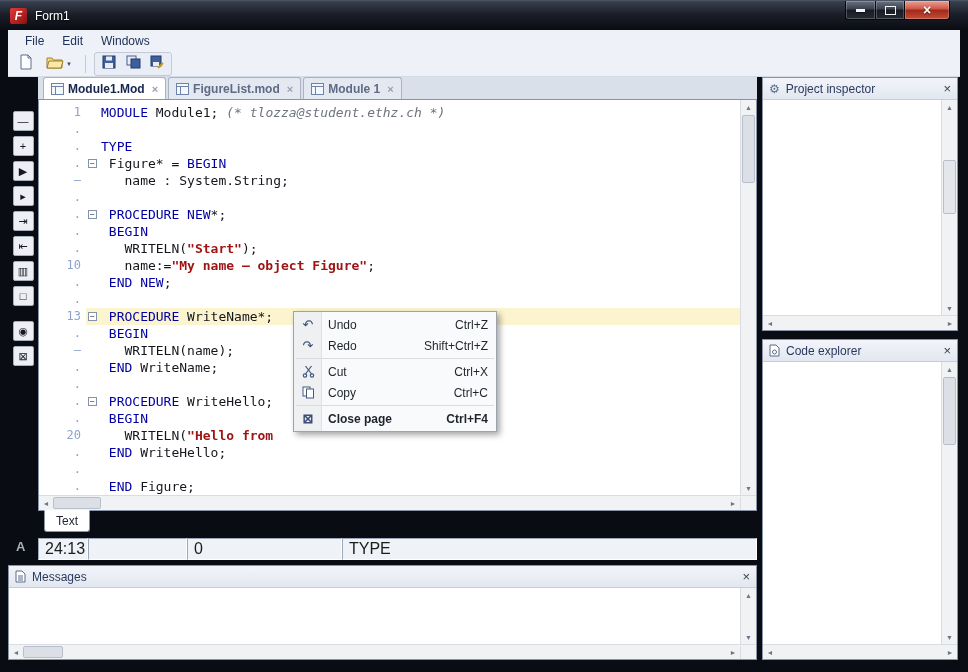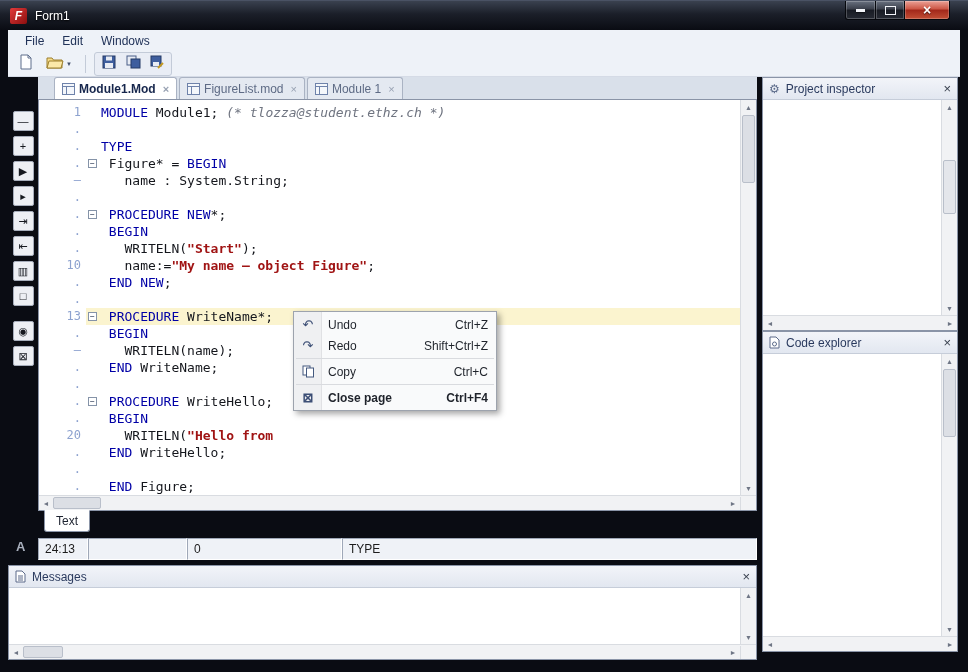--- a/index.html
+++ b/index.html
@@ -32,23 +32,23 @@
   .toolbar{position:absolute;left:8px;top:51px;width:952px;height:26px;background:#EEF2F8;
     border-bottom:1px solid #D5DBE6;display:flex;align-items:center;padding-left:6px;gap:3px;box-sizing:border-box;}
   .tool-btn{width:24px;height:22px;display:flex;align-items:center;justify-content:center;border-radius:2px;}
   .tool-btn.wide{width:36px;}
   .caret{font-size:6px;color:#44506B;margin-left:2px;}
   .tool-sep{width:1px;height:18px;background:#C3CBD8;margin:0 5px;}
   .tool-group{display:flex;border:1px solid #C3CBD8;border-radius:3px;padding:0 2px;background:#E9EDF5;}
 
   
   .tabbar{position:absolute;left:38px;top:77px;width:719px;height:22px;background:#D9E0EA;display:flex;
-    align-items:flex-end;padding-left:16px;box-sizing:border-box;}
+    align-items:flex-end;padding-left:5px;box-sizing:border-box;}
   .tab{height:22px;display:inline-flex;align-items:center;gap:4px;padding:0 7px;margin-right:2px;font-size:12px;
-    background:#E4E9F1;color:#5E6B85;border:1px solid #AAB3C3;border-bottom:none;border-radius:3px 3px 0 0;box-sizing:border-box;}
+    background:#E4E9F1;color:#5E6B85;border:1px solid #AAB3C3;border-bottom:none;border-radius:3px 3px 0 0;box-sizing:border-box;font-weight:bold;}
   .tab.active{background:#FFFFFF;color:#16264C;font-weight:bold;}
   .tab-close{font-size:11px;color:#97A1B2;margin-left:3px;}
   .tab-icon{display:flex;}
 
   
   .left-strip{position:absolute;left:8px;top:77px;width:30px;height:583px;background:#0A0C13;display:flex;
     flex-direction:column;align-items:center;padding-top:34px;gap:5px;box-sizing:border-box;}
   .ltile{width:19px;height:18px;background:#EDEFF4;border:1px solid #A6ADBB;border-radius:2px;color:#15181F;
     font-size:11px;display:flex;align-items:center;justify-content:center;line-height:1;flex:none;}
   .ltile.gap{margin-top:10px;}
@@ -85,34 +85,34 @@
   .htrack{flex:1;}
   .corner{width:15px;height:13px;background:#F1F2F4;border-left:1px solid #D9DCE1;flex:none;}
 
   
   .text-tab{position:absolute;left:44px;top:510px;width:46px;height:22px;background:#fff;border:1px solid #8A94A7;
     border-top:1px solid #fff;box-sizing:border-box;display:flex;align-items:center;justify-content:center;
     font-size:12px;color:#1D2330;z-index:2;border-radius:0 0 3px 3px;}
 
   
   .statusbar{position:absolute;left:38px;top:538px;width:719px;height:22px;display:flex;}
-  .scell{background:#EFF2F7;font-size:12px;color:#1C1C1C;display:flex;align-items:center;padding-left:6px;
+  .scell{background:#EFF2F7;font-size:16px;color:#1C1C1C;display:flex;align-items:center;padding-left:6px;
     box-sizing:border-box;border:1px solid;border-color:#9FA8B8 #FFFFFF #FFFFFF #9FA8B8;}
   .scell0{width:50px;}.scell1{width:99px;}.scell2{width:155px;}.scell3{flex:1;}
 
   
   .panel{background:#fff;border:1px solid #8A94A7;box-sizing:border-box;display:flex;flex-direction:column;position:absolute;}
   .panel-header{height:22px;background:linear-gradient(#F2F4F9,#E2E7F0);border-bottom:1px solid #C6CDD9;display:flex;
     align-items:center;padding:0 6px;gap:6px;font-size:12px;color:#2A3A5E;flex:none;box-sizing:border-box;}
   .ph-icon{color:#5C6B8A;font-size:12px;display:flex;align-items:center;}
   .panel-close{margin-left:auto;font-size:13px;color:#39414F;line-height:1;}
   .pbody{flex:1;display:flex;overflow:hidden;}
   .pfill{flex:1;background:#fff;}
   .pi{left:762px;top:77px;width:196px;height:254px;}
-  .ce{left:762px;top:331px;width:196px;height:321px;}
+  .ce{left:762px;top:339px;width:196px;height:321px;}
   .messages{left:8px;top:565px;width:749px;height:95px;}
 
   
   .ctx{position:absolute;left:293px;top:311px;width:204px;background:#F9FAFB;border:1px solid #9DA3AD;
     box-shadow:3px 3px 6px rgba(0,0,0,.35);z-index:20;padding:2px 0;box-sizing:border-box;}
   .ctx-gutter{position:absolute;left:0;top:0;bottom:0;width:27px;background:#EFF0F2;border-right:1px solid #E0E1E4;}
   .ctx-item{position:relative;height:21px;display:flex;align-items:center;font-size:12px;color:#1F232B;
     padding-left:34px;padding-right:8px;}
   .ctx-item.bold{font-weight:bold;}
   .ctx-item .sc{margin-left:auto;text-align:center;}
@@ -369,20 +369,32 @@
       </div>
       <div class="ctx-item">
         <span class="ctx-icon">↷</span>
         <span class="ctx-label">Redo</span>
         <span class="sc">Shift+Ctrl+Z</span>
       </div>
       <div class="ctx-sep"></div>
       <div class="ctx-item">
         <span class="ctx-icon">
           <svg width="13" height="13" viewBox="0 0 13 13">
+            <line x1="3.5" y1="1" x2="9.5" y2="9" stroke="#44597F" stroke-width="1.2"></line>
+            <line x1="9.5" y1="1" x2="3.5" y2="9" stroke="#44597F" stroke-width="1.2"></line>
+            <circle cx="3" cy="10.5" r="1.7" fill="none" stroke="#44597F" stroke-width="1.2"></circle>
+            <circle cx="10" cy="10.5" r="1.7" fill="none" stroke="#44597F" stroke-width="1.2"></circle>
+          </svg>
+        </span>
+        <span class="ctx-label">Cut</span>
+        <span class="sc">Ctrl+X</span>
+      </div>
+      <div class="ctx-item">
+        <span class="ctx-icon">
+          <svg width="13" height="13" viewBox="0 0 13 13">
             <rect x="1" y="1" width="7" height="9" fill="#fff" stroke="#44597F"></rect>
             <rect x="4.5" y="3" width="7" height="9" fill="#fff" stroke="#44597F"></rect>
           </svg>
         </span>
         <span class="ctx-label">Copy</span>
         <span class="sc">Ctrl+C</span>
       </div>
       <div class="ctx-sep"></div>
       <div class="ctx-item bold">
         <span class="ctx-icon">⊠</span>

